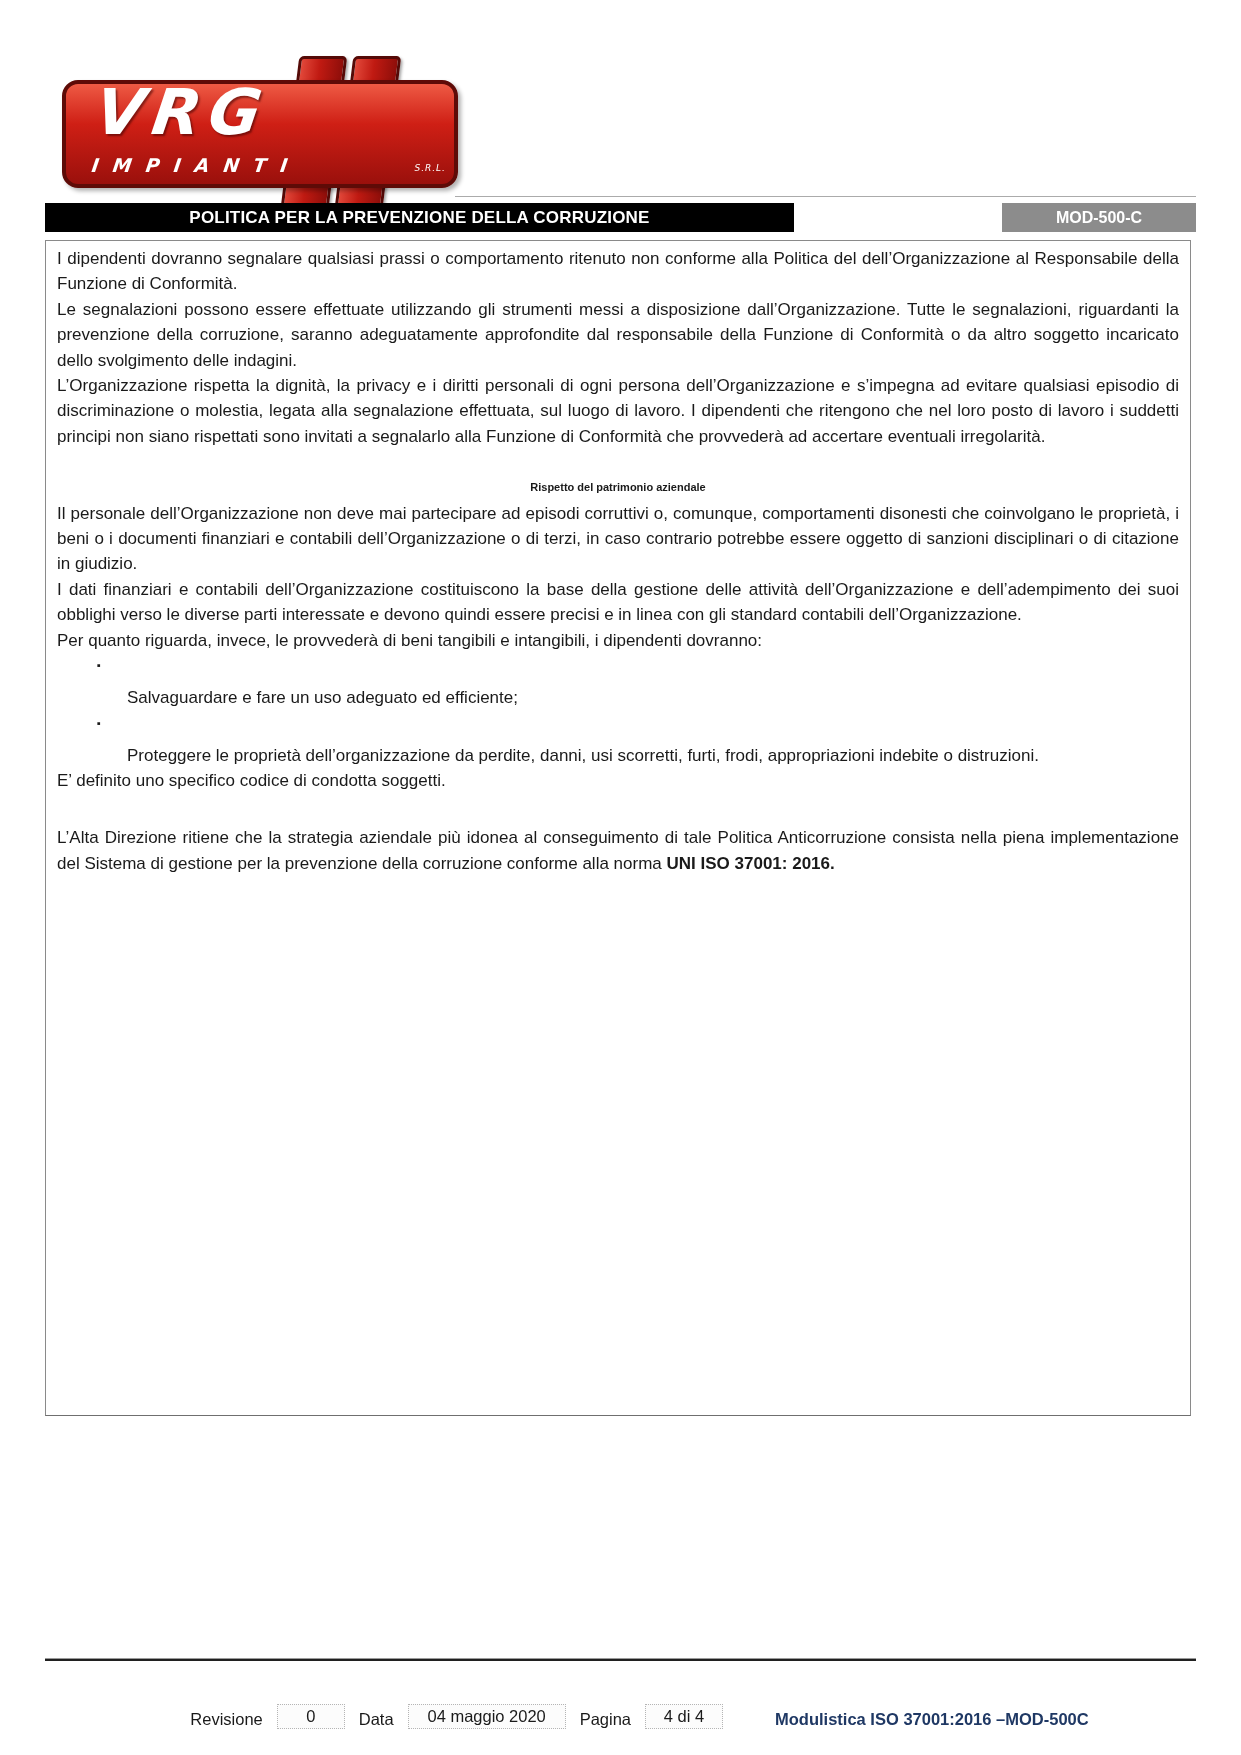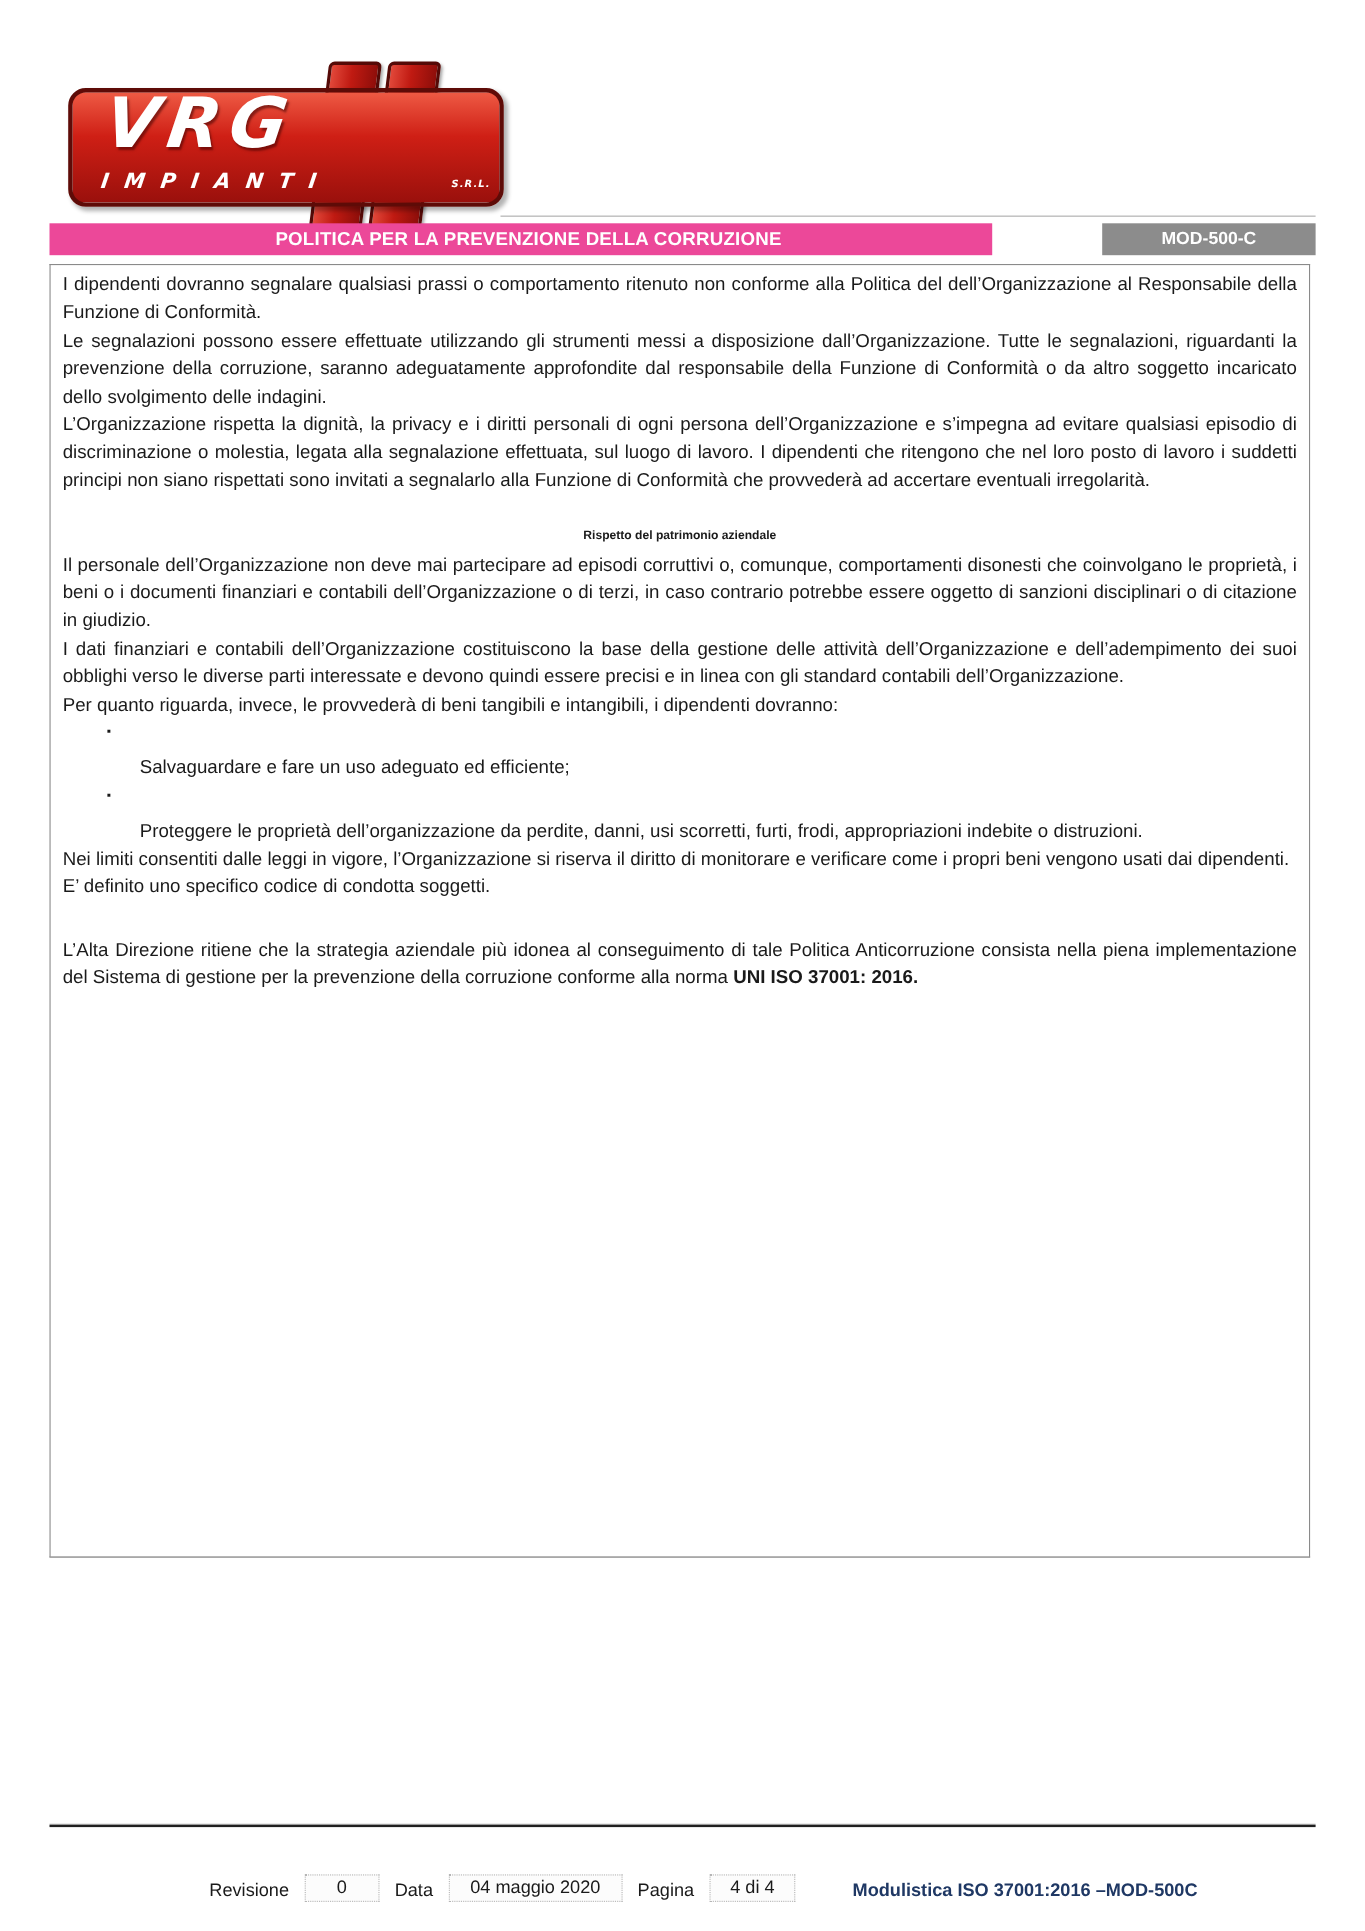--- a/index.html
+++ b/index.html
@@ -22,27 +22,27 @@
     box-shadow:3px 3px 4px rgba(0,0,0,.3);}
   .logo-vrg{position:absolute;left:30px;top:-8px;width:330px;
     font-family:"DejaVu Sans",sans-serif;font-style:italic;font-weight:bold;
     font-size:63px;letter-spacing:8px;color:#ffffff;transform:skewX(-8deg);
     text-shadow:2px 2px 2px rgba(60,0,0,.55);white-space:nowrap;}
   .logo-impianti{position:absolute;left:26px;bottom:8px;
     font-family:"DejaVu Sans",sans-serif;font-style:italic;font-weight:bold;
     font-size:19px;letter-spacing:14px;color:#ffffff;transform:skewX(-8deg);
     white-space:nowrap;}
   .logo-srl{position:absolute;right:8px;bottom:11px;
-    font-family:"DejaVu Sans",sans-serif;font-style:italic;font-weight:bold;
+    font-family:"DejaVu Sans",sans-serif;font-style:italic;font-weight:normal;
     font-size:9px;letter-spacing:1px;color:#ffffff;}
 
   
   .header-topline{position:absolute;left:455px;top:196px;width:741px;height:1px;background:#ababab;}
-  .title-bar{position:absolute;left:45px;top:203px;width:843px;height:29px;
-    background:#ec4899;display:flex;align-items:center;justify-content:center;padding-left:14px;}
+  .title-bar{position:absolute;left:45px;top:203px;width:749px;height:29px;
+    background:#000000;display:flex;align-items:center;justify-content:center;}
   .title-bar span{color:#ffffff;font-weight:bold;font-size:17px;letter-spacing:.2px;white-space:nowrap;}
   .code-bar{position:absolute;left:1002px;top:203px;width:194px;height:29px;
     background:#8c8c8c;display:flex;align-items:center;justify-content:center;}
   .code-bar span{color:#ffffff;font-weight:bold;font-size:16px;white-space:nowrap;}
 
   
   .doc-box{position:absolute;left:45px;top:240px;width:1146px;height:1176px;
     box-sizing:border-box;border:1px solid #8a8a8a;border-bottom-color:#6f6f6f;
     padding:5px 11px 0 11px;overflow:hidden;
     font-size:17px;line-height:25.4px;text-align:justify;}
@@ -101,21 +101,20 @@
 
   <div class="bullet-row">
     <span class="bullet-marker">▪</span>
     <span class="bullet-text">Salvaguardare e fare un uso adeguato ed efficiente;</span>
   </div>
   <div class="bullet-row">
     <span class="bullet-marker">▪</span>
     <span class="bullet-text">Proteggere le proprietà dell’organizzazione da perdite, danni, usi scorretti, furti, frodi, appropriazioni indebite o distruzioni.</span>
   </div>
 
-  <p>Nei limiti consentiti dalle leggi in vigore, l’Organizzazione si riserva il diritto di monitorare e verificare come i propri beni vengono usati dai dipendenti.</p>
   <p>E’ definito uno specifico codice di condotta soggetti.</p>
 
   <p class="gap2-before"><span>L’Alta Direzione ritiene che la strategia aziendale più idonea al conseguimento di tale Politica Anticorruzione consista nella piena implementazione del Sistema di gestione per la prevenzione della corruzione conforme alla norma </span><span class="bold-tail">UNI ISO 37001: 2016.</span></p>
 </div>
 
 <div class="footer-rule"></div>
 <div class="footer-row">
   <span class="lbl">Revisione</span>
   <span class="footer-field rev">0</span>
   <span class="lbl">Data</span>

